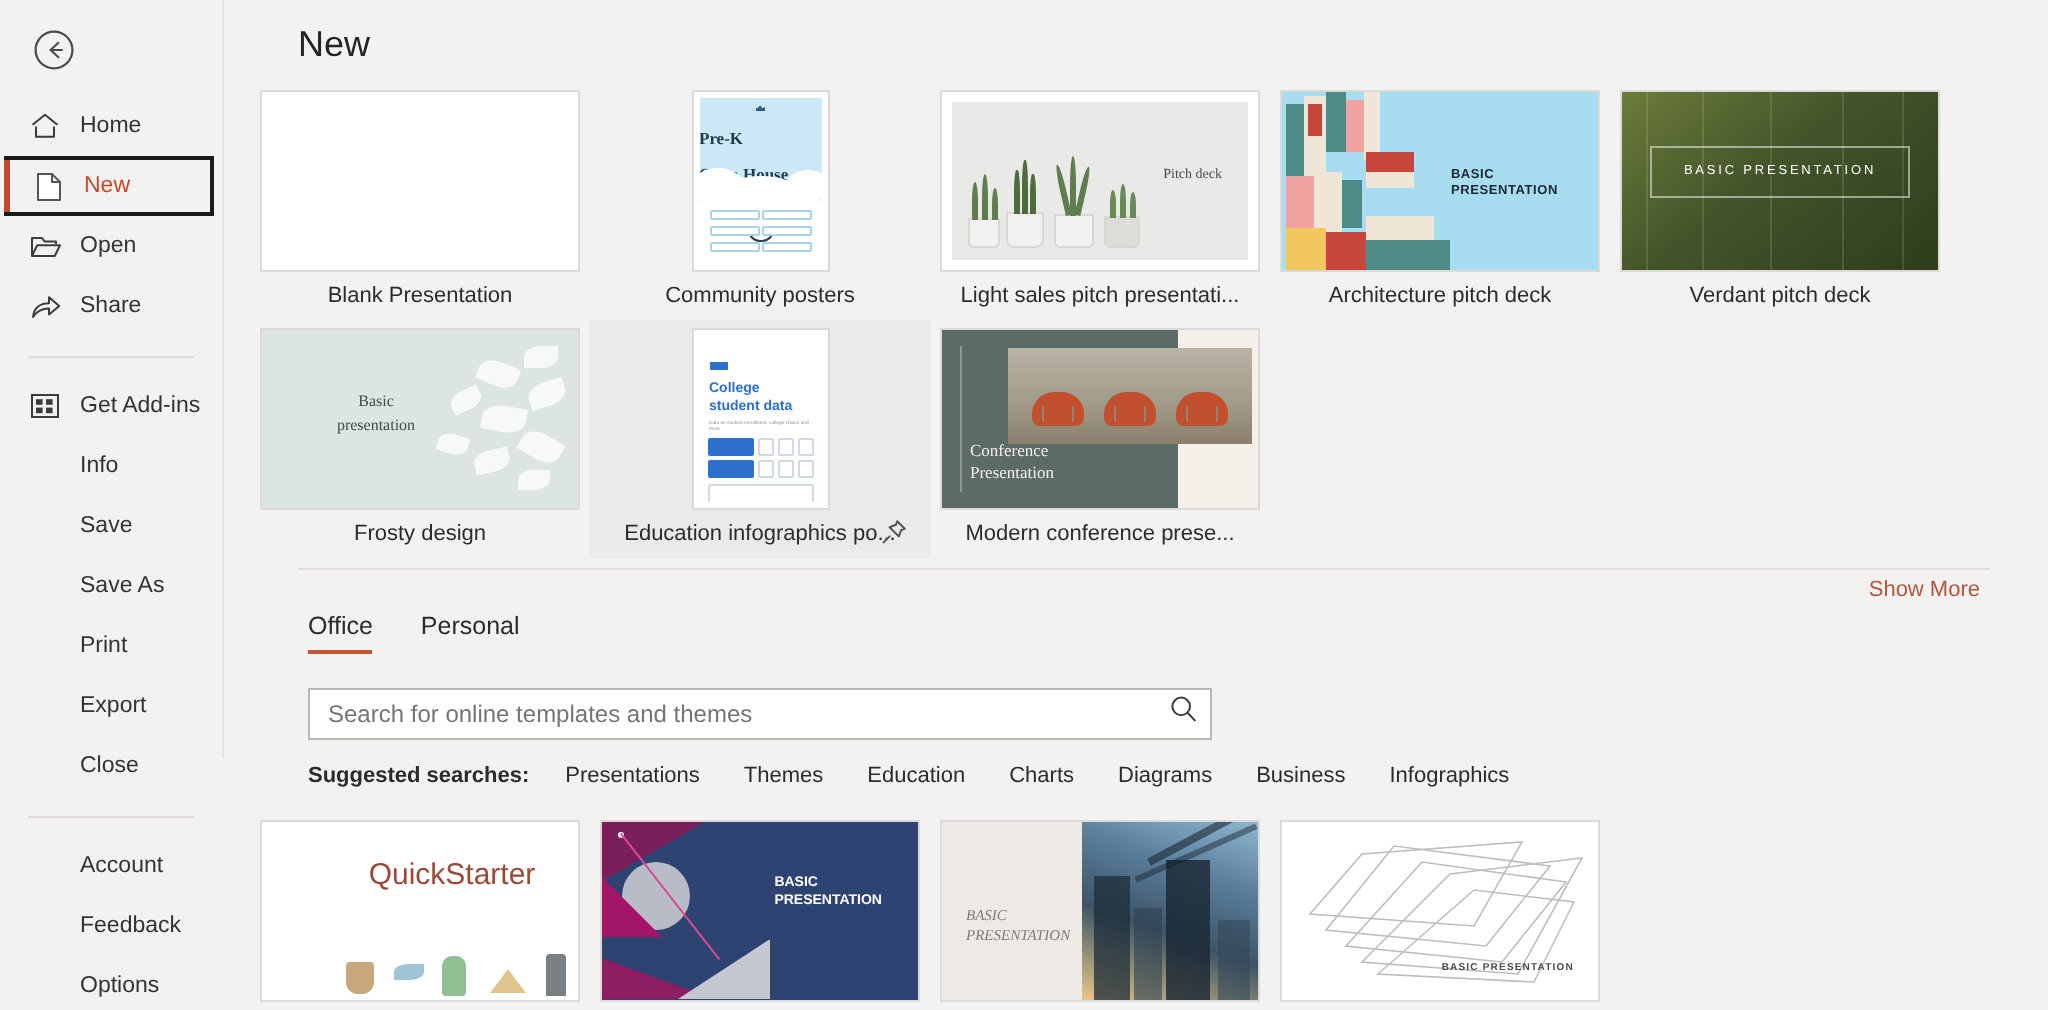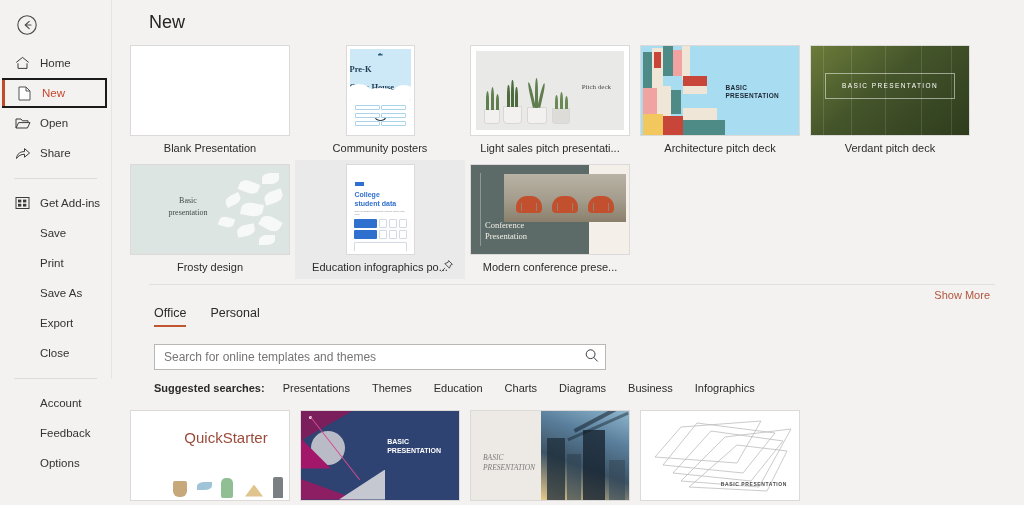--- a/index.html
+++ b/index.html
@@ -361,27 +361,30 @@
           <rect x="3" y="3.6" width="3.3" height="2.8" fill="#3b3b3b"></rect>
           <rect x="8" y="3.6" width="3.3" height="2.8" fill="#3b3b3b"></rect>
           <rect x="3" y="7.8" width="3.3" height="2.8" fill="#3b3b3b"></rect>
           <rect x="8" y="7.8" width="3.3" height="2.8" fill="#3b3b3b"></rect>
         </svg>
       </span>
       <span class="label">Get Add-ins</span>
     </div>
 
     <div class="nav-item no-icon">
+      <span class="label">Info</span>
+    </div>
+    <div class="nav-item no-icon">
       <span class="label">Save</span>
     </div>
     <div class="nav-item no-icon">
+      <span class="label">Save As</span>
+    </div>
+    <div class="nav-item no-icon">
       <span class="label">Print</span>
-    </div>
-    <div class="nav-item no-icon">
-      <span class="label">Save As</span>
     </div>
     <div class="nav-item no-icon">
       <span class="label">Export</span>
     </div>
     <div class="nav-item no-icon">
       <span class="label">Close</span>
     </div>
 
     <div class="nav-sep"></div>
 

